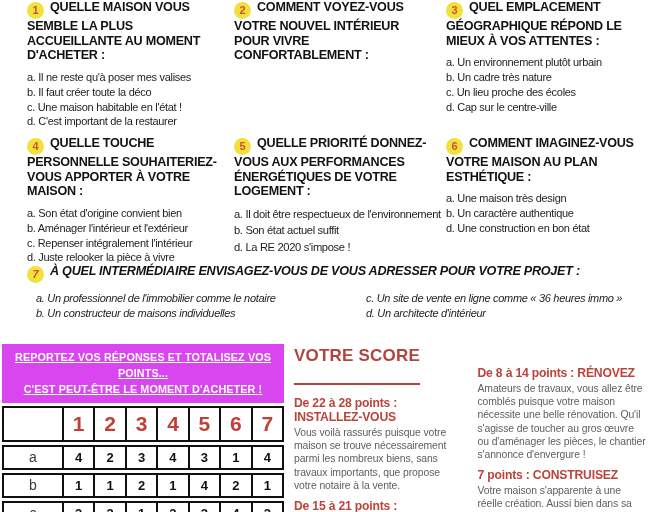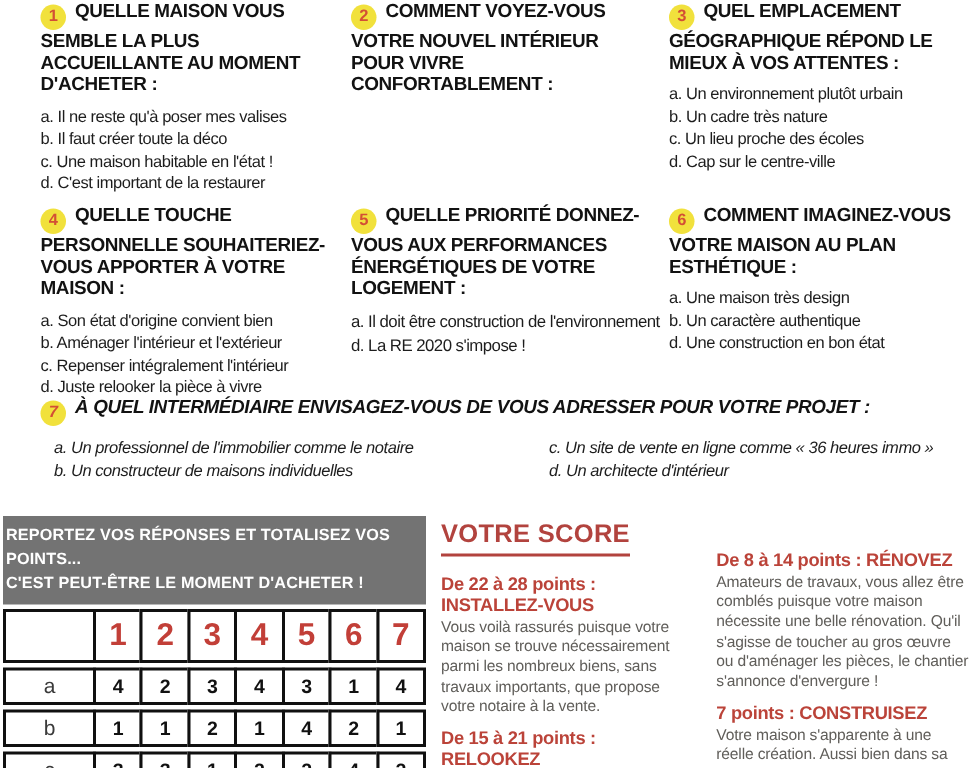--- a/index.html
+++ b/index.html
@@ -38,43 +38,43 @@
   .q7 { left:27px; width:620px; }
   .q7 .q-title { white-space:nowrap; }
   .q7-opts { display:grid; grid-template-columns:330px 1fr; padding-left:9px; margin-top:8px; }
 
   
   .bottom { left:2px; width:645px; display:flex; }
 
   
   .score-table { width:282px; flex:none; }
   .st-header {
-    background:#737373; color:#ffffff; text-align:left;
+    background:#d946ef; color:#ffffff; text-align:center;
     font-weight:bold; font-size:10.8px; line-height:1.5;
-    padding:5px 2px; letter-spacing:0.1px;
+    padding:5px 2px; letter-spacing:0.1px;text-decoration:underline;
   }
   .st-row { display:flex; margin-top:3px; }
   .st-cell {
     border:2px solid #101010; background:#fff;
     display:flex; align-items:center; justify-content:center;
     margin-left:-2px;
   }
   .st-cell:first-child { margin-left:0; }
   .st-label { width:62px; flex:none; font-size:14px; color:#3a3a3a; }
   .st-num { flex:1; font-weight:bold; }
   .st-head-row .st-cell { height:36px; }
   .st-head-row .st-num { color:#c23f38; font-size:21px; }
   .st-data-row .st-cell { height:25px; }
   .st-data-row .st-num { font-size:13px; color:#111; }
 
   
   .results { flex:1; padding:2px 0 0 10px; display:grid; grid-template-columns:1fr 1fr; column-gap:14px; }
   .results-title {
     display:inline-block; font-size:17px; font-weight:bold; color:#b2433e;
-    border-bottom:2px solid #b2433e; padding-bottom:3px; margin-bottom:4px;
+    border-bottom:2px solid #b2433e; padding-bottom:17px; margin-bottom:4px;
     letter-spacing:0.2px;
   }
   .res-col2 { padding-top:13px; }
   .res-heading {
     font-size:12.2px; font-weight:bold; color:#bb4339;
     margin:7px 0 2px; letter-spacing:-0.2px;
   }
   .res-body {
     font-size:10.4px; color:#605e5a; line-height:1.27; letter-spacing:-0.1px;
   }
@@ -112,21 +112,22 @@
     <div class="opts">
       <div class="opt">a. Son état d'origine convient bien</div>
       <div class="opt">b. Aménager l'intérieur et l'extérieur</div>
       <div class="opt">c. Repenser intégralement l'intérieur</div>
       <div class="opt">d. Juste relooker la pièce à vivre</div>
     </div>
   </div>
   <div class="question">
     <p class="q-title"><span class="badge">5</span><span>QUELLE PRIORITÉ DONNEZ-VOUS AUX PERFORMANCES ÉNERGÉTIQUES DE VOTRE LOGEMENT :</span></p>
     <div class="opts tight">
-      <div class="opt">a. Il doit être construction de l'environnement</div>
+      <div class="opt">a. Il doit être respectueux de l'environnement</div>
+      <div class="opt">b. Son état actuel suffit</div>
       <div class="opt">d. La RE 2020 s'impose !</div>
     </div>
   </div>
   <div class="question">
     <p class="q-title"><span class="badge">6</span><span>COMMENT IMAGINEZ-VOUS VOTRE MAISON AU PLAN ESTHÉTIQUE :</span></p>
     <div class="opts">
       <div class="opt">a. Une maison très design</div>
       <div class="opt">b. Un caractère authentique</div>
       <div class="opt">d. Une construction en bon état</div>
     </div>

